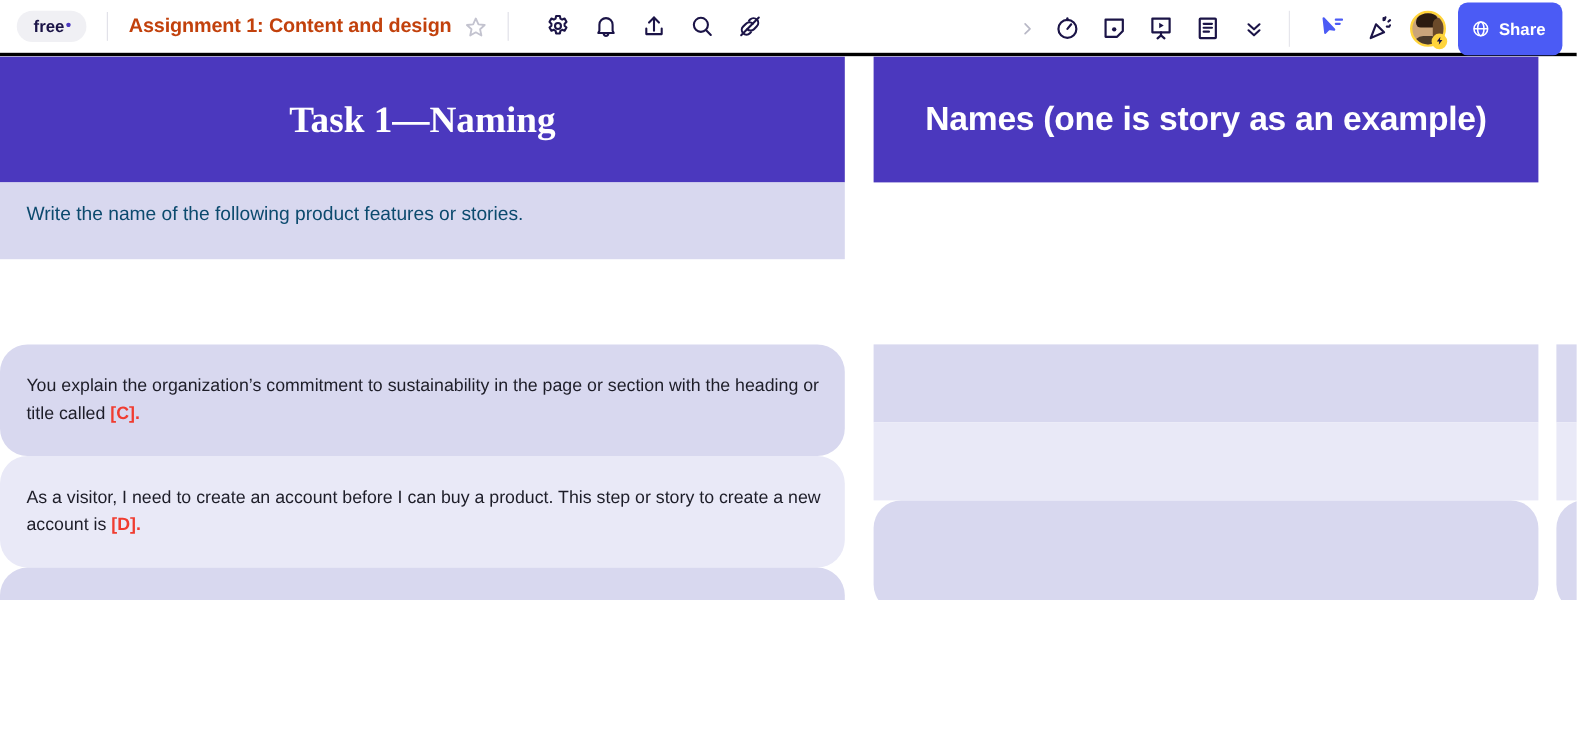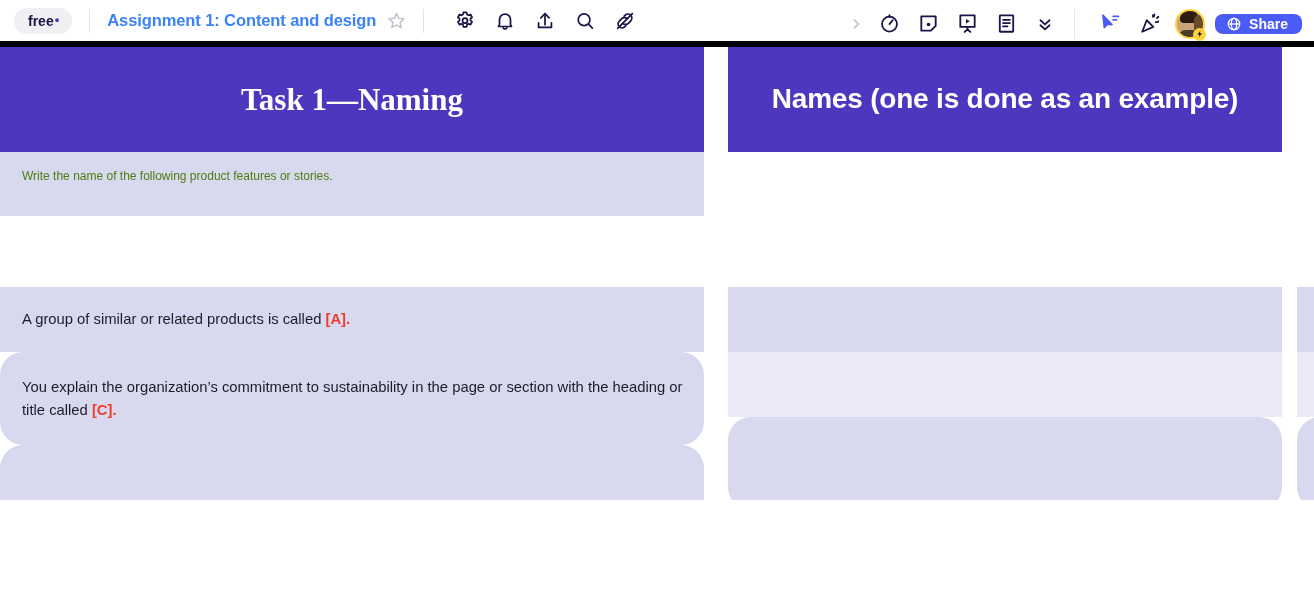--- a/index.html
+++ b/index.html
@@ -12,21 +12,21 @@
   }
 
   
   .toolbar {
     position: relative;
     width: 1314px;
     height: 47px;
     background: #ffffff;
     display: flex;
     align-items: center;
-    border-bottom: 6px solid #000000;
+    border-bottom: 3px solid #000000;
   }
   .tb-left {
     display: flex;
     align-items: center;
     height: 100%;
     padding-left: 14px;
   }
   .plan-badge {
     background: #f0f0f4;
     color: #1b1447;
@@ -48,21 +48,21 @@
   }
   .tb-divider {
     width: 1px;
     height: 24px;
     background: #e2e2e9;
     margin: 0 17px;
   }
   .doc-title {
     font-size: 16.5px;
     font-weight: 700;
-    color: #3b82f6;
+    color: #c2410c;
     white-space: nowrap;
     letter-spacing: -0.1px;
   }
   .star-btn {
     margin-left: 11px;
     display: flex;
     align-items: center;
     cursor: pointer;
   }
   .icon-btn {
@@ -155,21 +155,21 @@
     display: flex;
     align-items: center;
     justify-content: center;
   }
   .share-btn {
     background: #4b5bf5;
     color: #ffffff;
     font-size: 14px;
     font-weight: 700;
     border-radius: 8px;
-    height: 20px;
+    height: 44px;
     padding: 0 14px 0 11px;
     display: flex;
     align-items: center;
     gap: 7px;
     cursor: pointer;
     border: none;
     font-family: "Liberation Sans", sans-serif;
   }
 
   
@@ -208,22 +208,22 @@
   .card-header.serif h2 {
     font-family: "Liberation Serif", serif;
     font-size: 31px;
     font-weight: 700;
     letter-spacing: 0;
   }
   .card-sub {
     background: #d8d8ef;
     min-height: 64px;
     padding: 15px 20px 16px 22px;
-    font-size: 12px;
-    color: #4d7c0f;
+    font-size: 16px;
+    color: #0c4a6e;
     line-height: 1.5;
   }
   .rows {
     position: absolute;
     top: 240px;
     width: 100%;
   }
   .row {
     padding: 17px 20px 17px 22px;
     font-size: 14.8px;
@@ -397,32 +397,32 @@
 </div>
 
 <div class="canvas">
   <div id="columns-host">
       <div class="column col-1">
         <div class="card-header serif">
           <h2>Task 1—Naming</h2>
         </div>
         <div class="card-sub">Write the name of the following product features or stories.</div>
         <div class="rows">
-          <div class="row h1 shade-a">
-            <div><span>A group of similar or related products is called </span><span class="tok">[A].</span></div>
-          </div>
           <div class="row h2 shade-a">
             <div><span>You explain the organization’s commitment to sustainability in the page or section with the heading or title called </span><span class="tok">[C].</span></div>
           </div>
+          <div class="row h2 shade-b">
+            <div><span>As a visitor, I need to create an account before I can buy a product. This step or story to create a new account is </span><span class="tok">[D].</span></div>
+          </div>
           <div class="row h2 shade-a"></div>
         </div>
       </div>
       <div class="column col-2">
         <div class="card-header">
-          <h2>Names (one is done as an example)</h2>
+          <h2>Names (one is story as an example)</h2>
         </div>
         <div class="rows">
           <div class="row h1 shade-a">
             <div><span></span></div>
           </div>
           <div class="row h1 shade-b">
             <div><span></span></div>
           </div>
           <div class="row h2 shade-a">
             <div><span></span></div>

